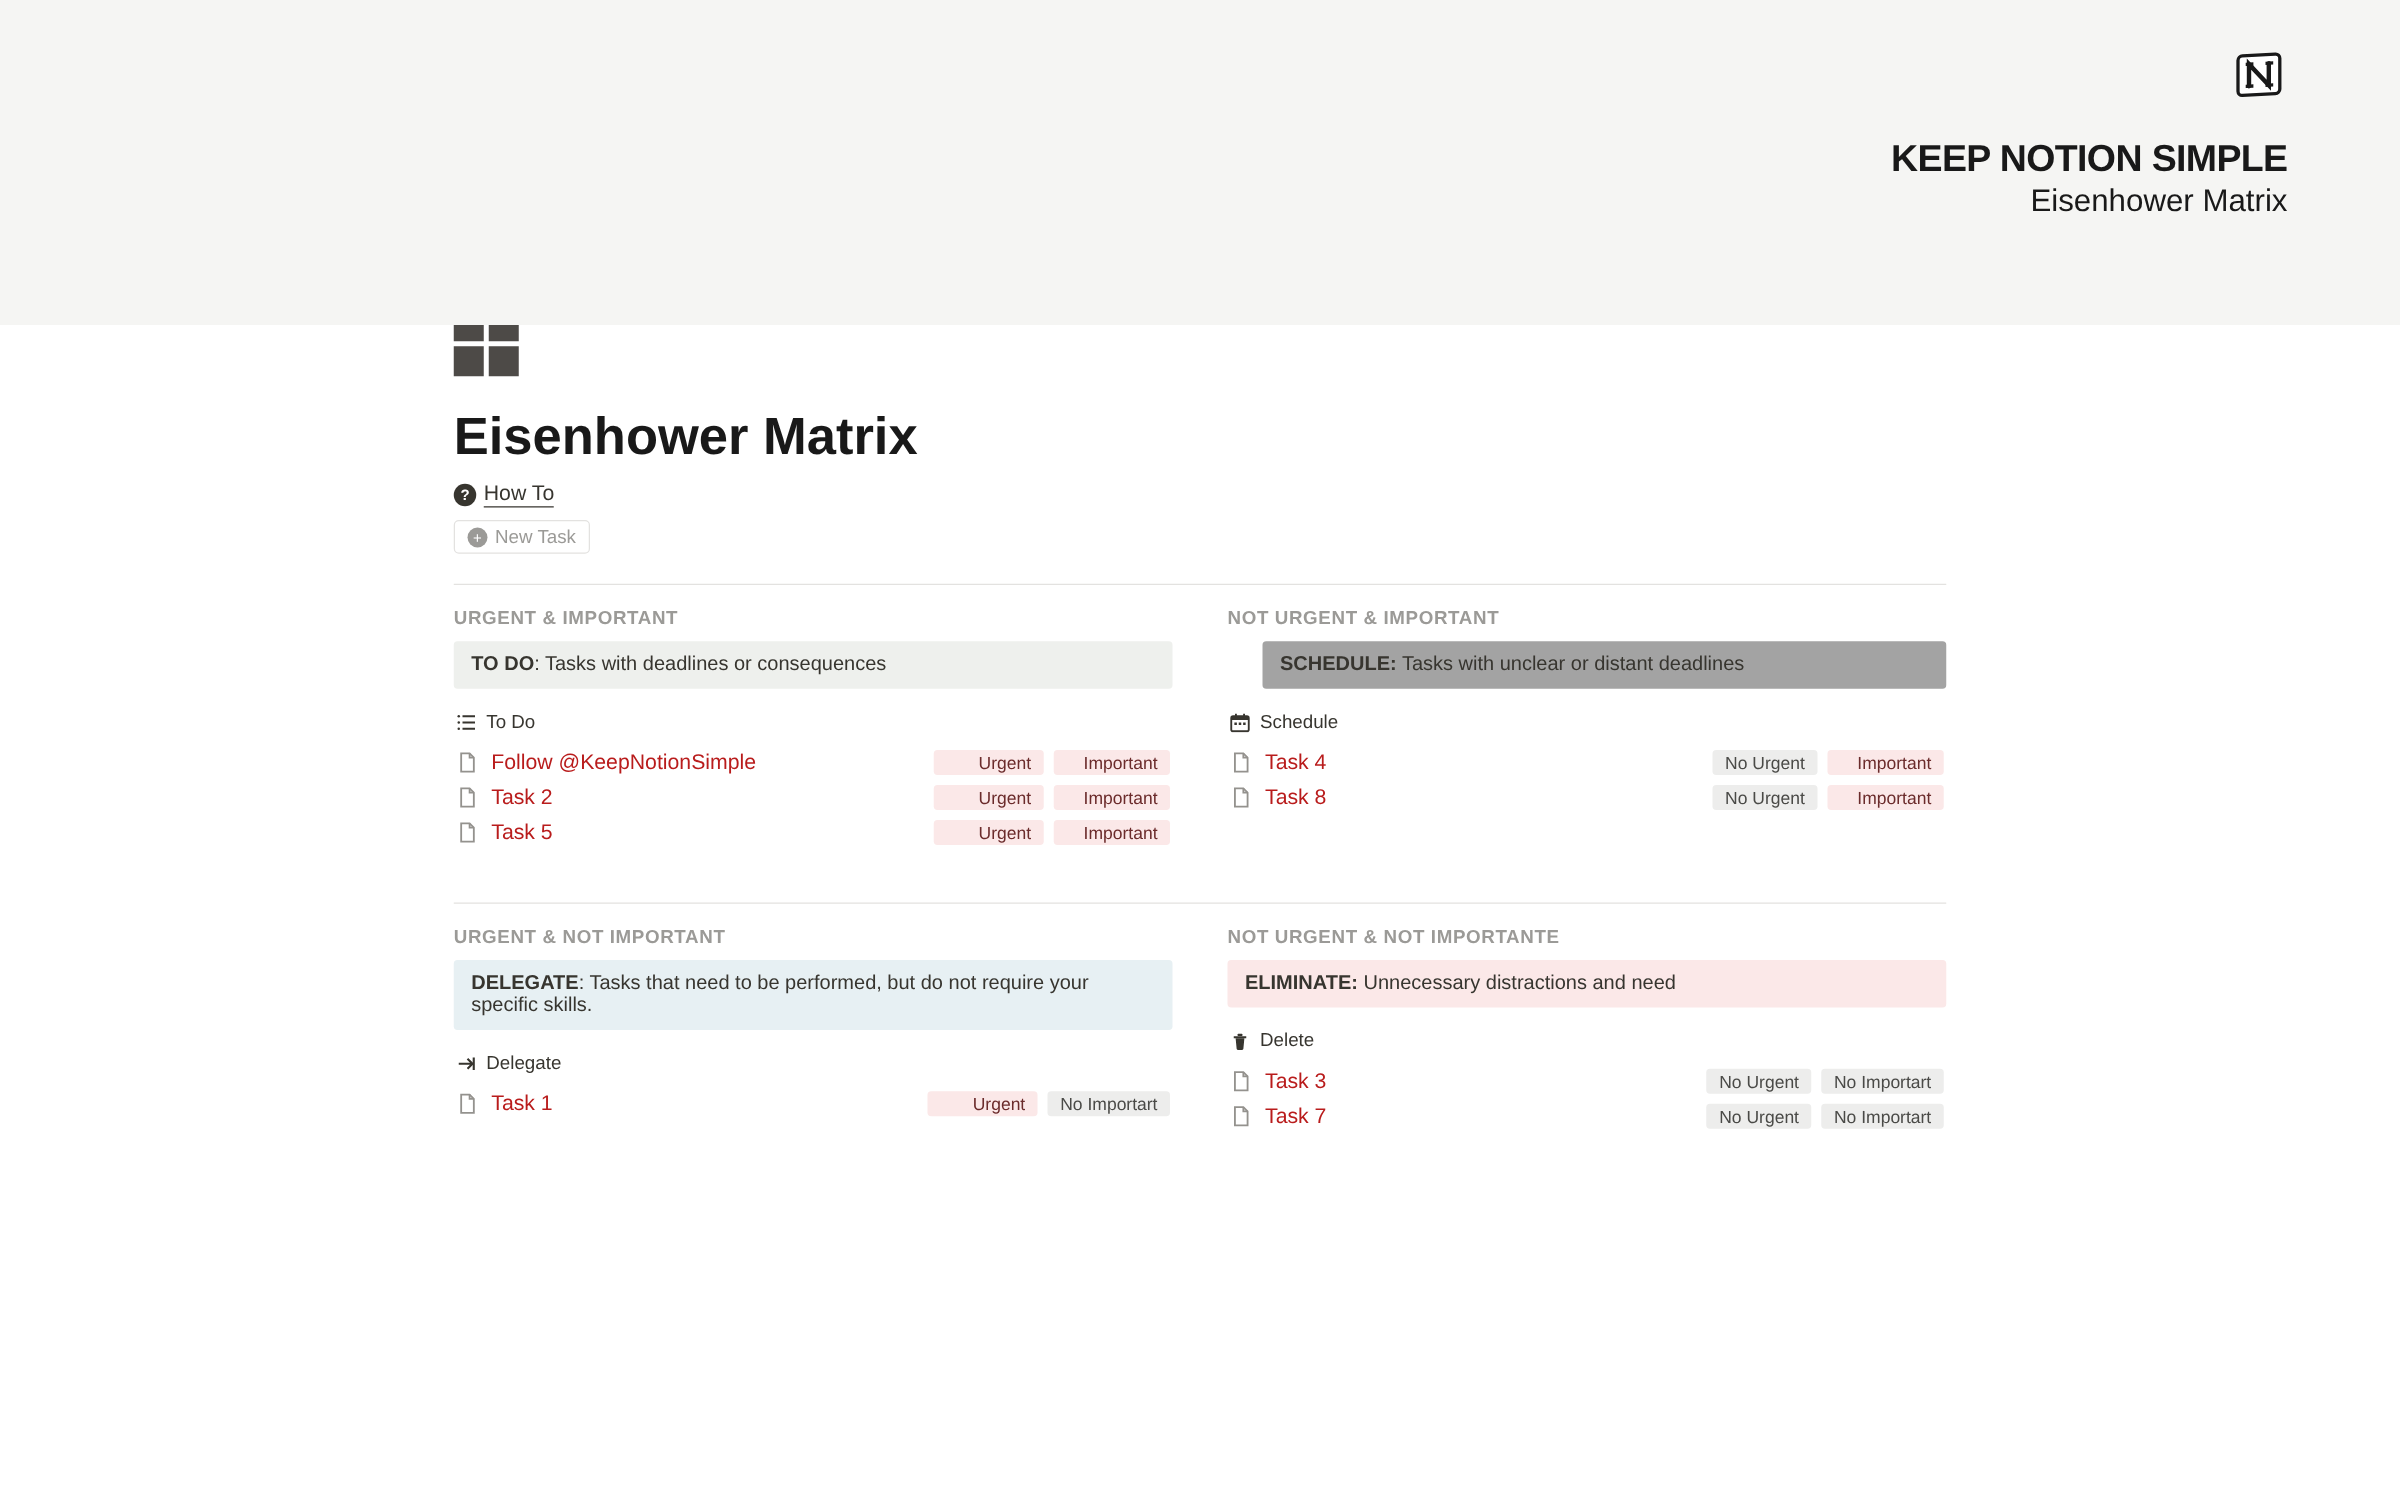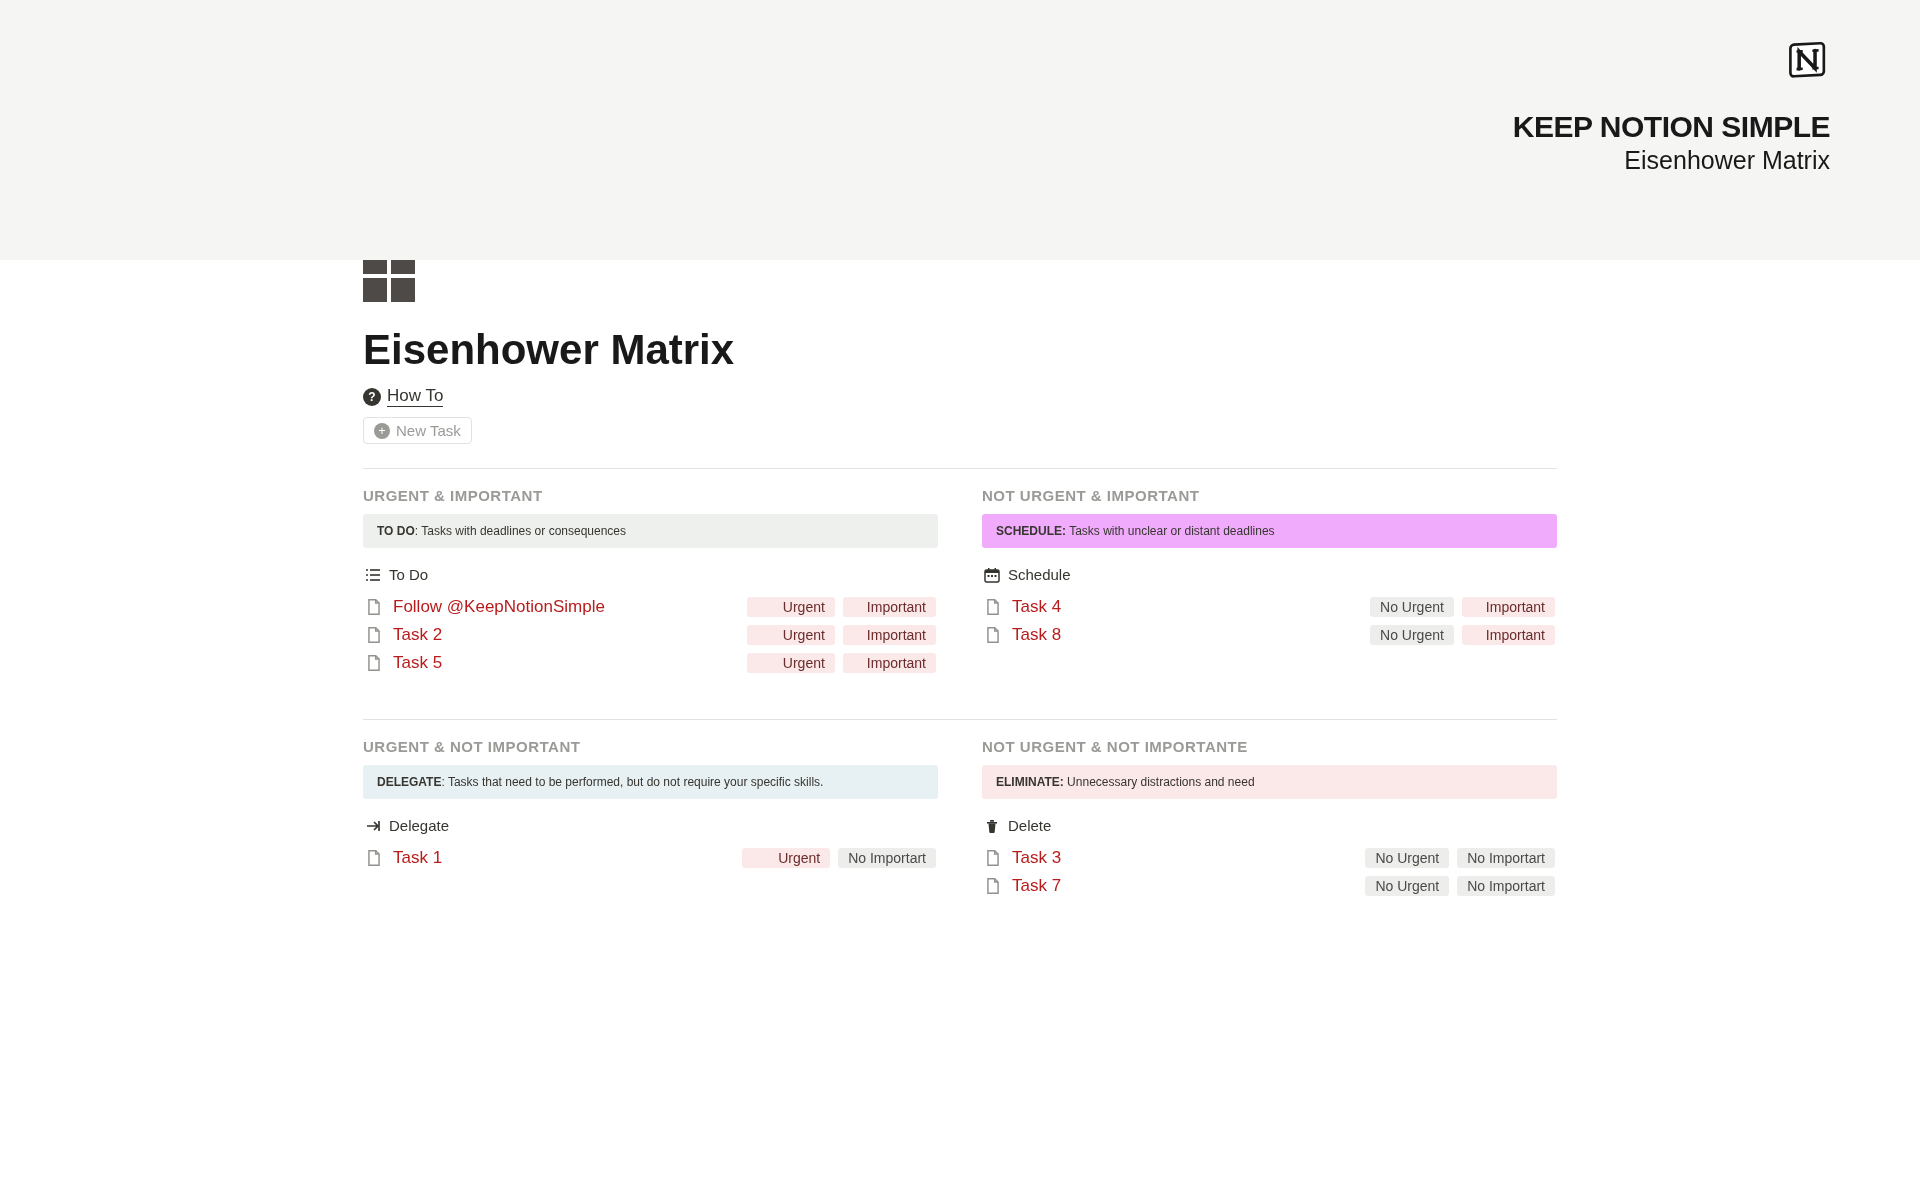--- a/index.html
+++ b/index.html
@@ -112,26 +112,26 @@
   font-size: 15px;
   font-weight: 700;
   letter-spacing: 0.5px;
   color: #9b9a97;
   margin-bottom: 10px;
   text-transform: uppercase;
 }
 .callout {
   padding: 10px 14px;
   border-radius: 3px;
-  font-size: 12px;
+  font-size: 16px;
   margin-bottom: 12px;
 }
 .callout b { font-weight: 700; }
 .bg-green { background: #eef0ed; }
-.bg-orange { background: #f0abfc; }
+.bg-orange { background: #a3a3a3; margin-left: 28px; }
 .bg-blue  { background: #e7f0f3; }
 .bg-red   { background: #fbe8e8; }
 .view-label {
   display: flex;
   align-items: center;
   gap: 8px;
   font-size: 15px;
   color: #37352f;
   padding: 6px 2px 10px;
 }

